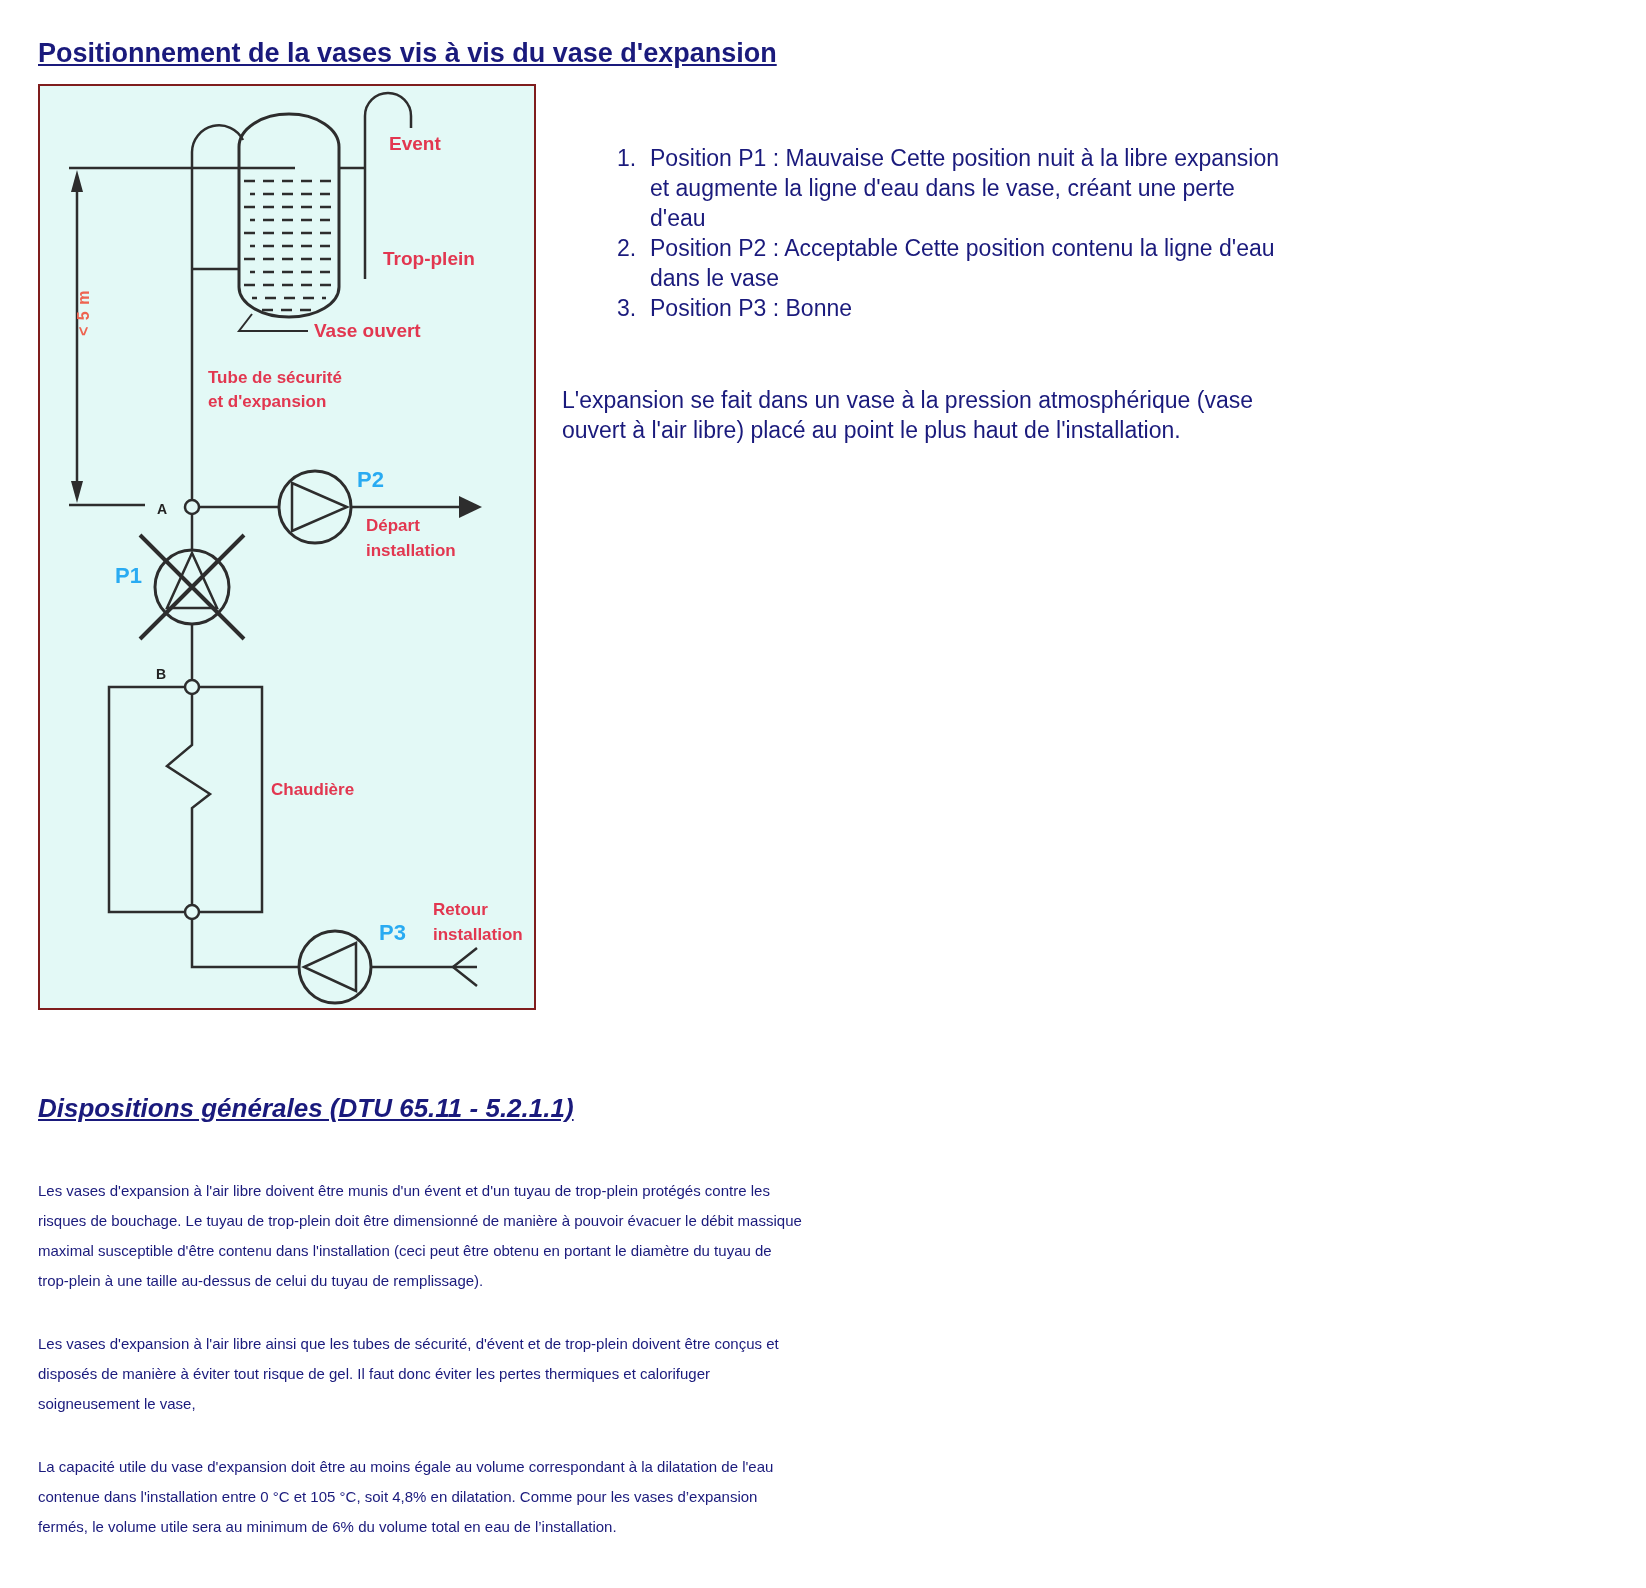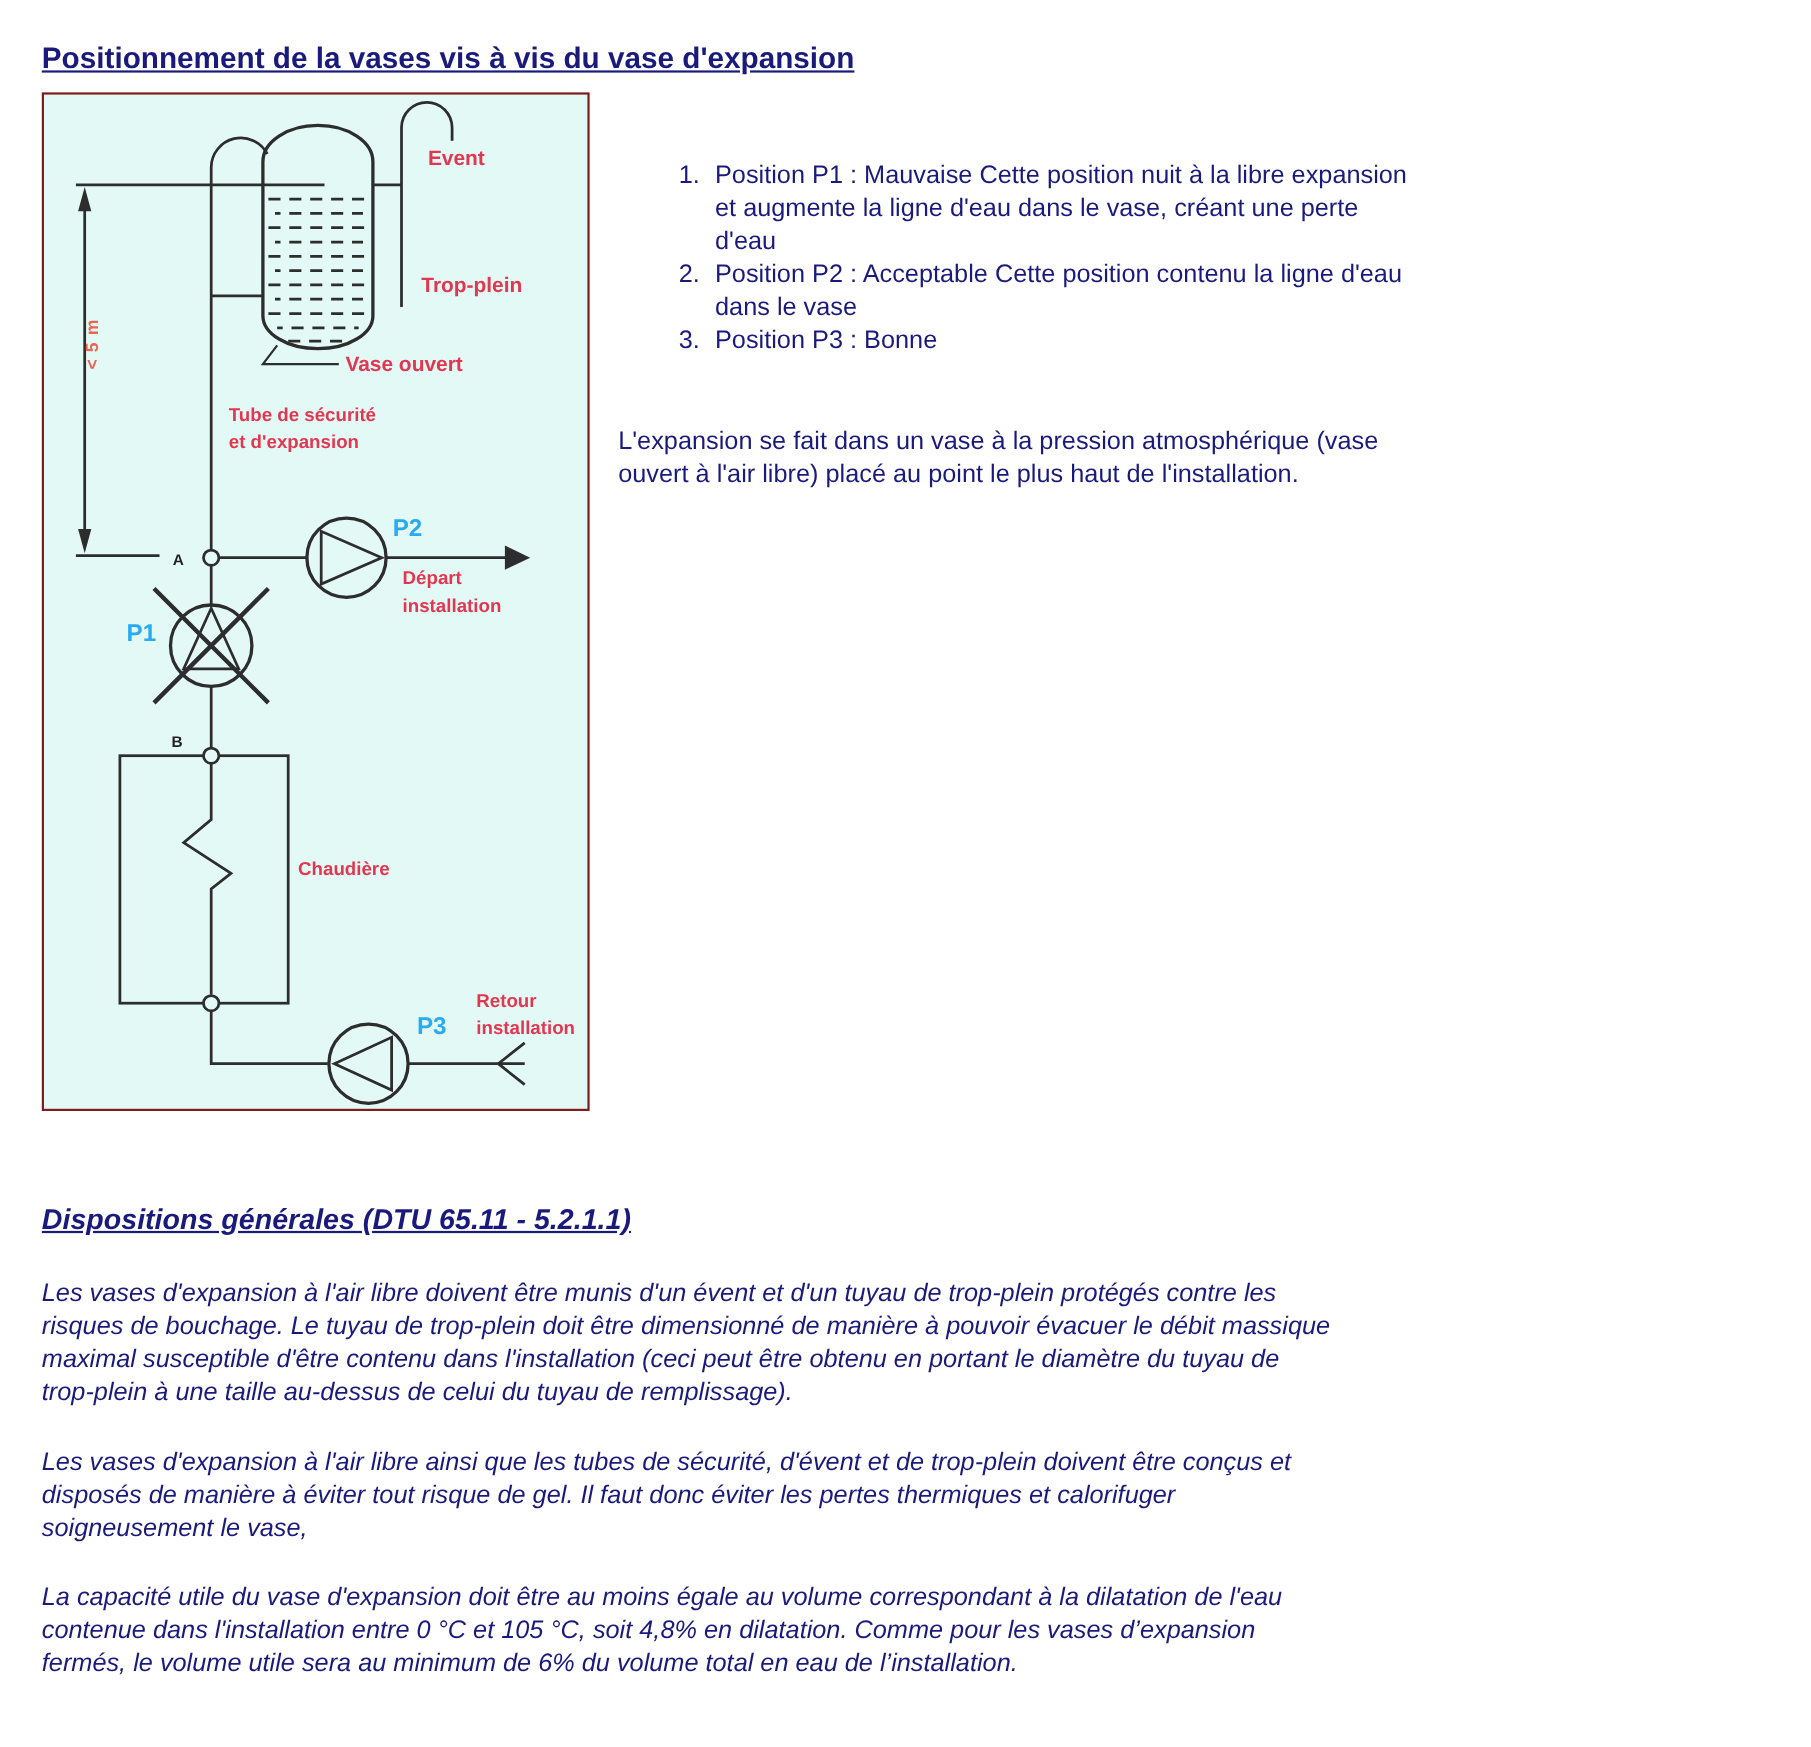--- a/index.html
+++ b/index.html
@@ -34,24 +34,24 @@
   .positions-list .num{flex:0 0 33px;margin-left:55px;text-align:left;}
   .positions-list .txt{white-space:pre-line;}
   .note{
     left:562px;top:385px;width:800px;font-size:23px;line-height:30px;
     white-space:pre-line;
   }
   
   .section{left:38px;top:1093px;width:1330px;}
   .section-heading{
     font-size:26px;font-weight:bold;font-style:italic;
-    text-decoration:underline;margin:0 0 36px 0;white-space:nowrap;
+    text-decoration:underline;margin:0 0 52px 0;white-space:nowrap;
   }
   .section p{
-    font-size:23px;line-height:30px;margin:0 0 33px 0;white-space:pre-line;font-style:italic;
+    font-size:15px;line-height:30px;margin:0 0 33px 0;white-space:pre-line;
   }
 </style>
 </head>
 <body>
 
 <h1 class="abs page-title">Positionnement de la vases vis à vis du vase d'expansion</h1>
 
 <div class="abs figure">
   <svg width="492" height="920" viewBox="0 0 492 920">
     <g stroke="#2d2d2d" fill="none" stroke-width="2.5">

